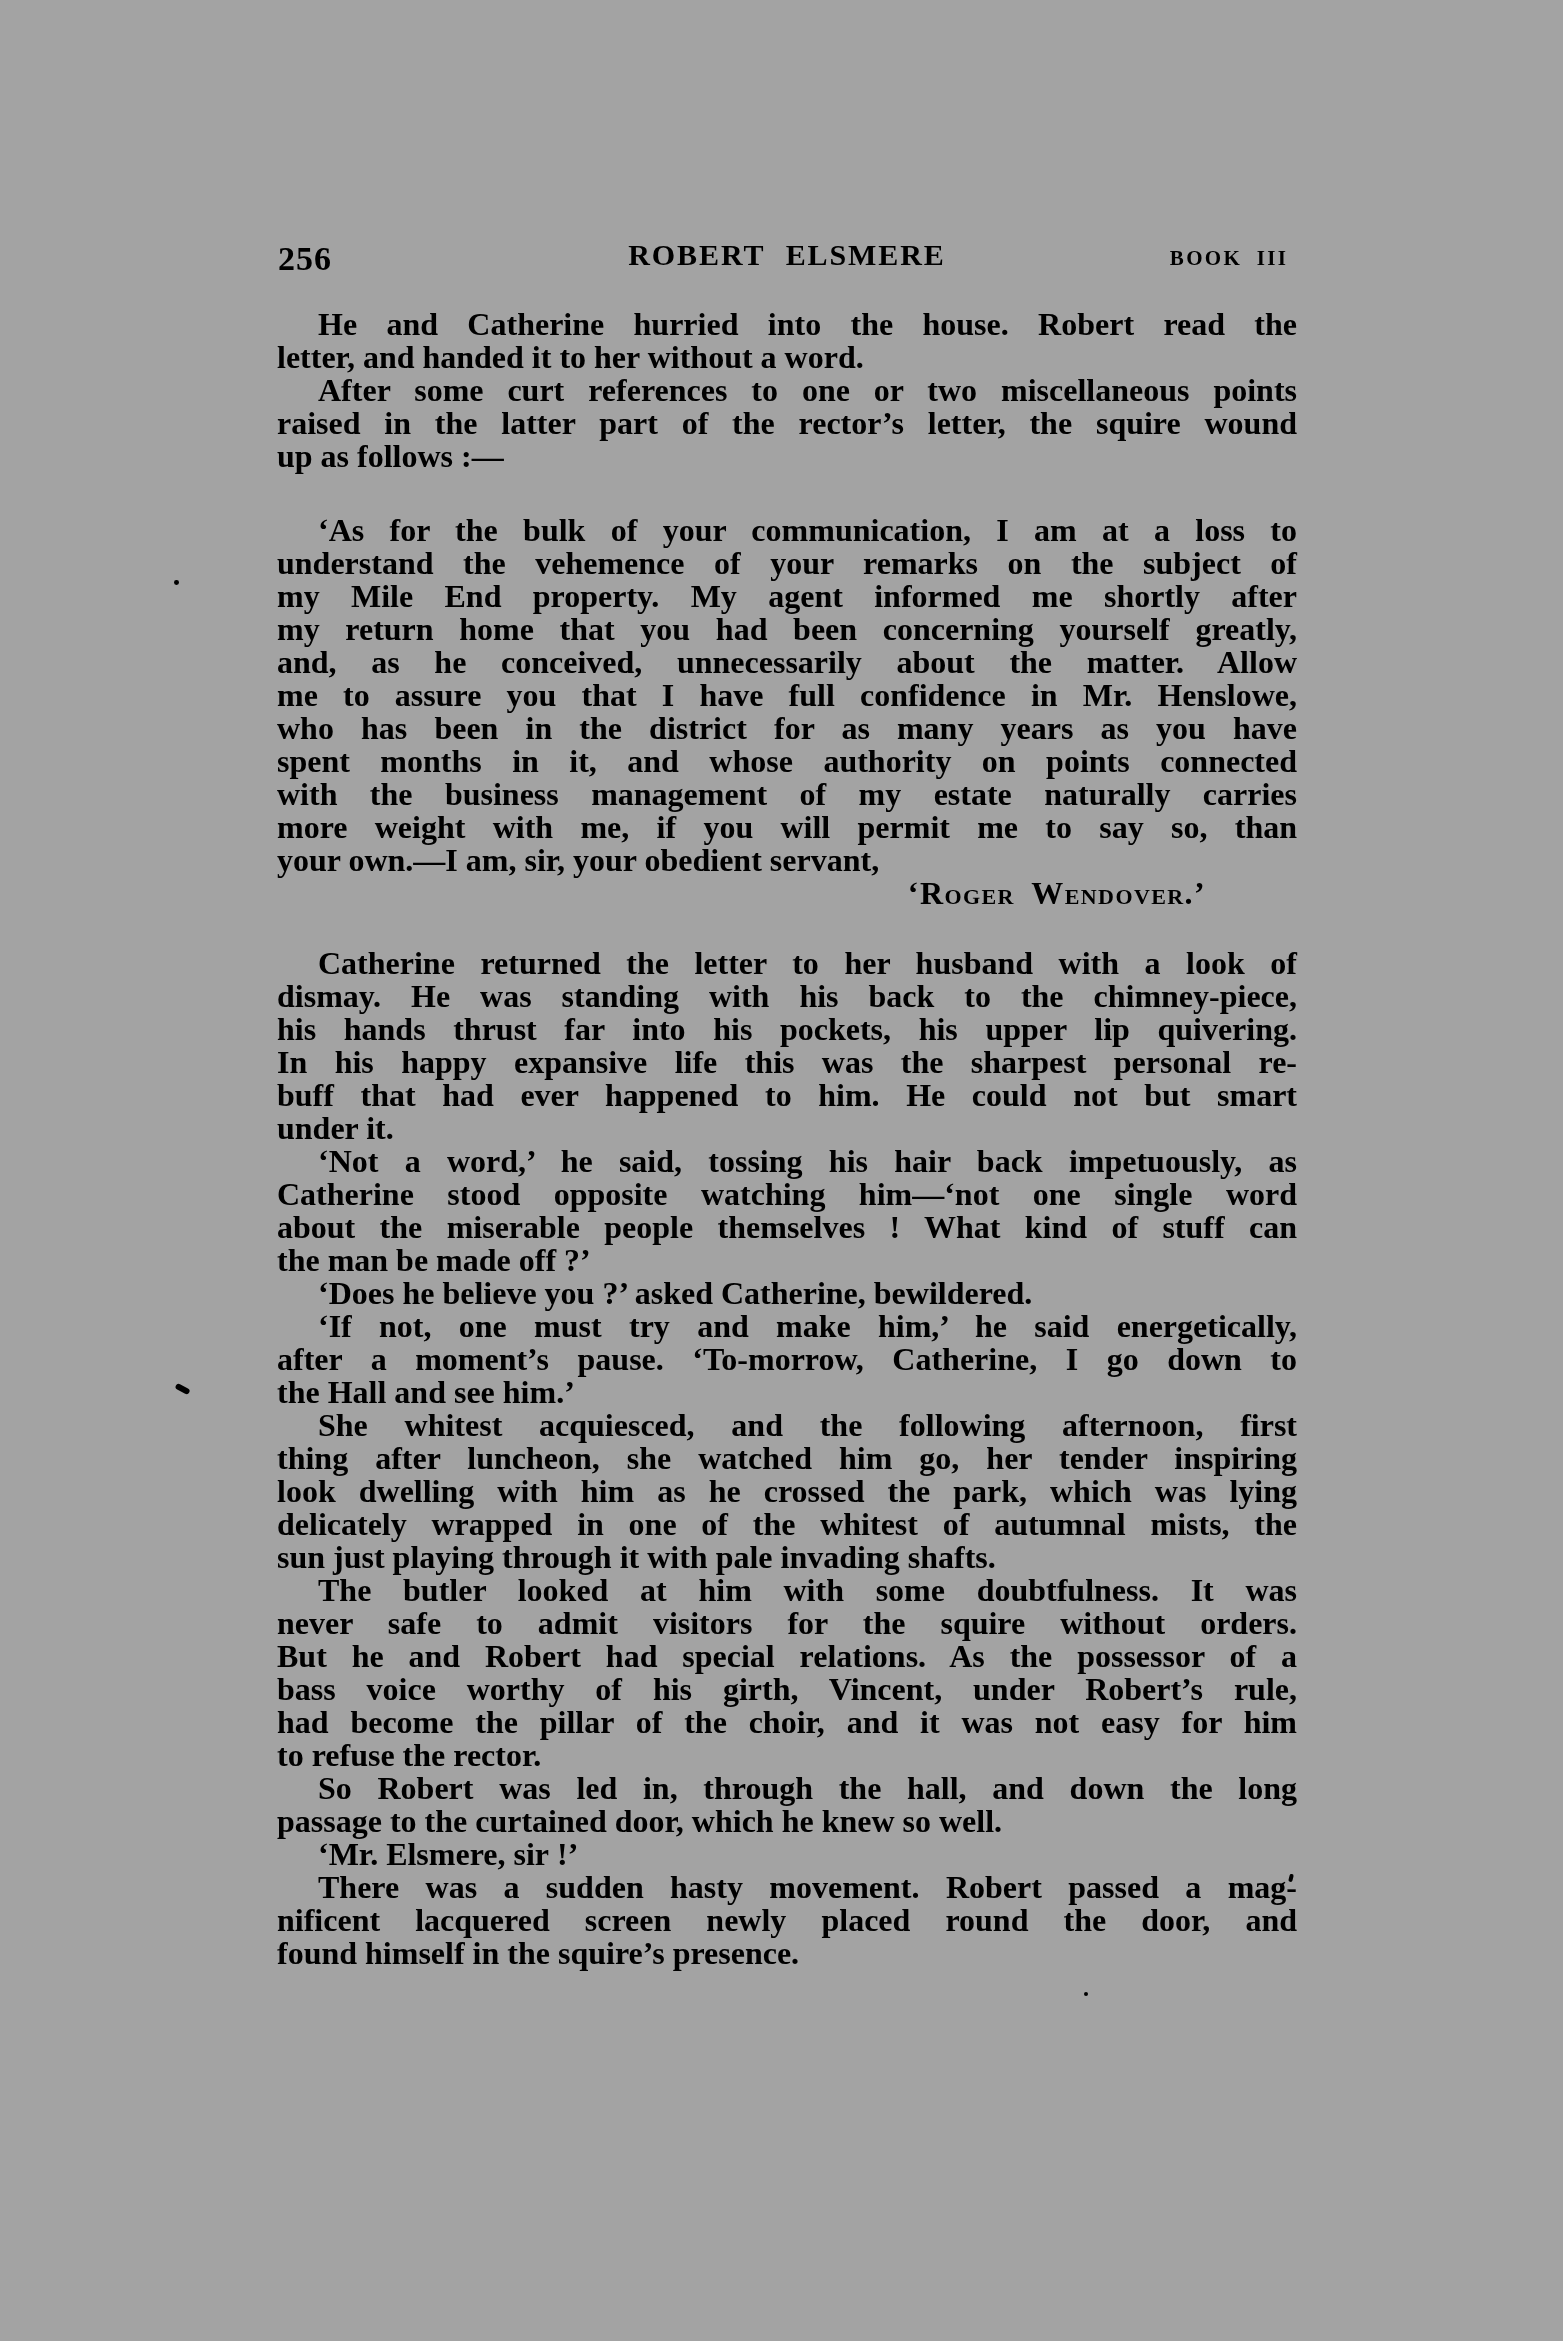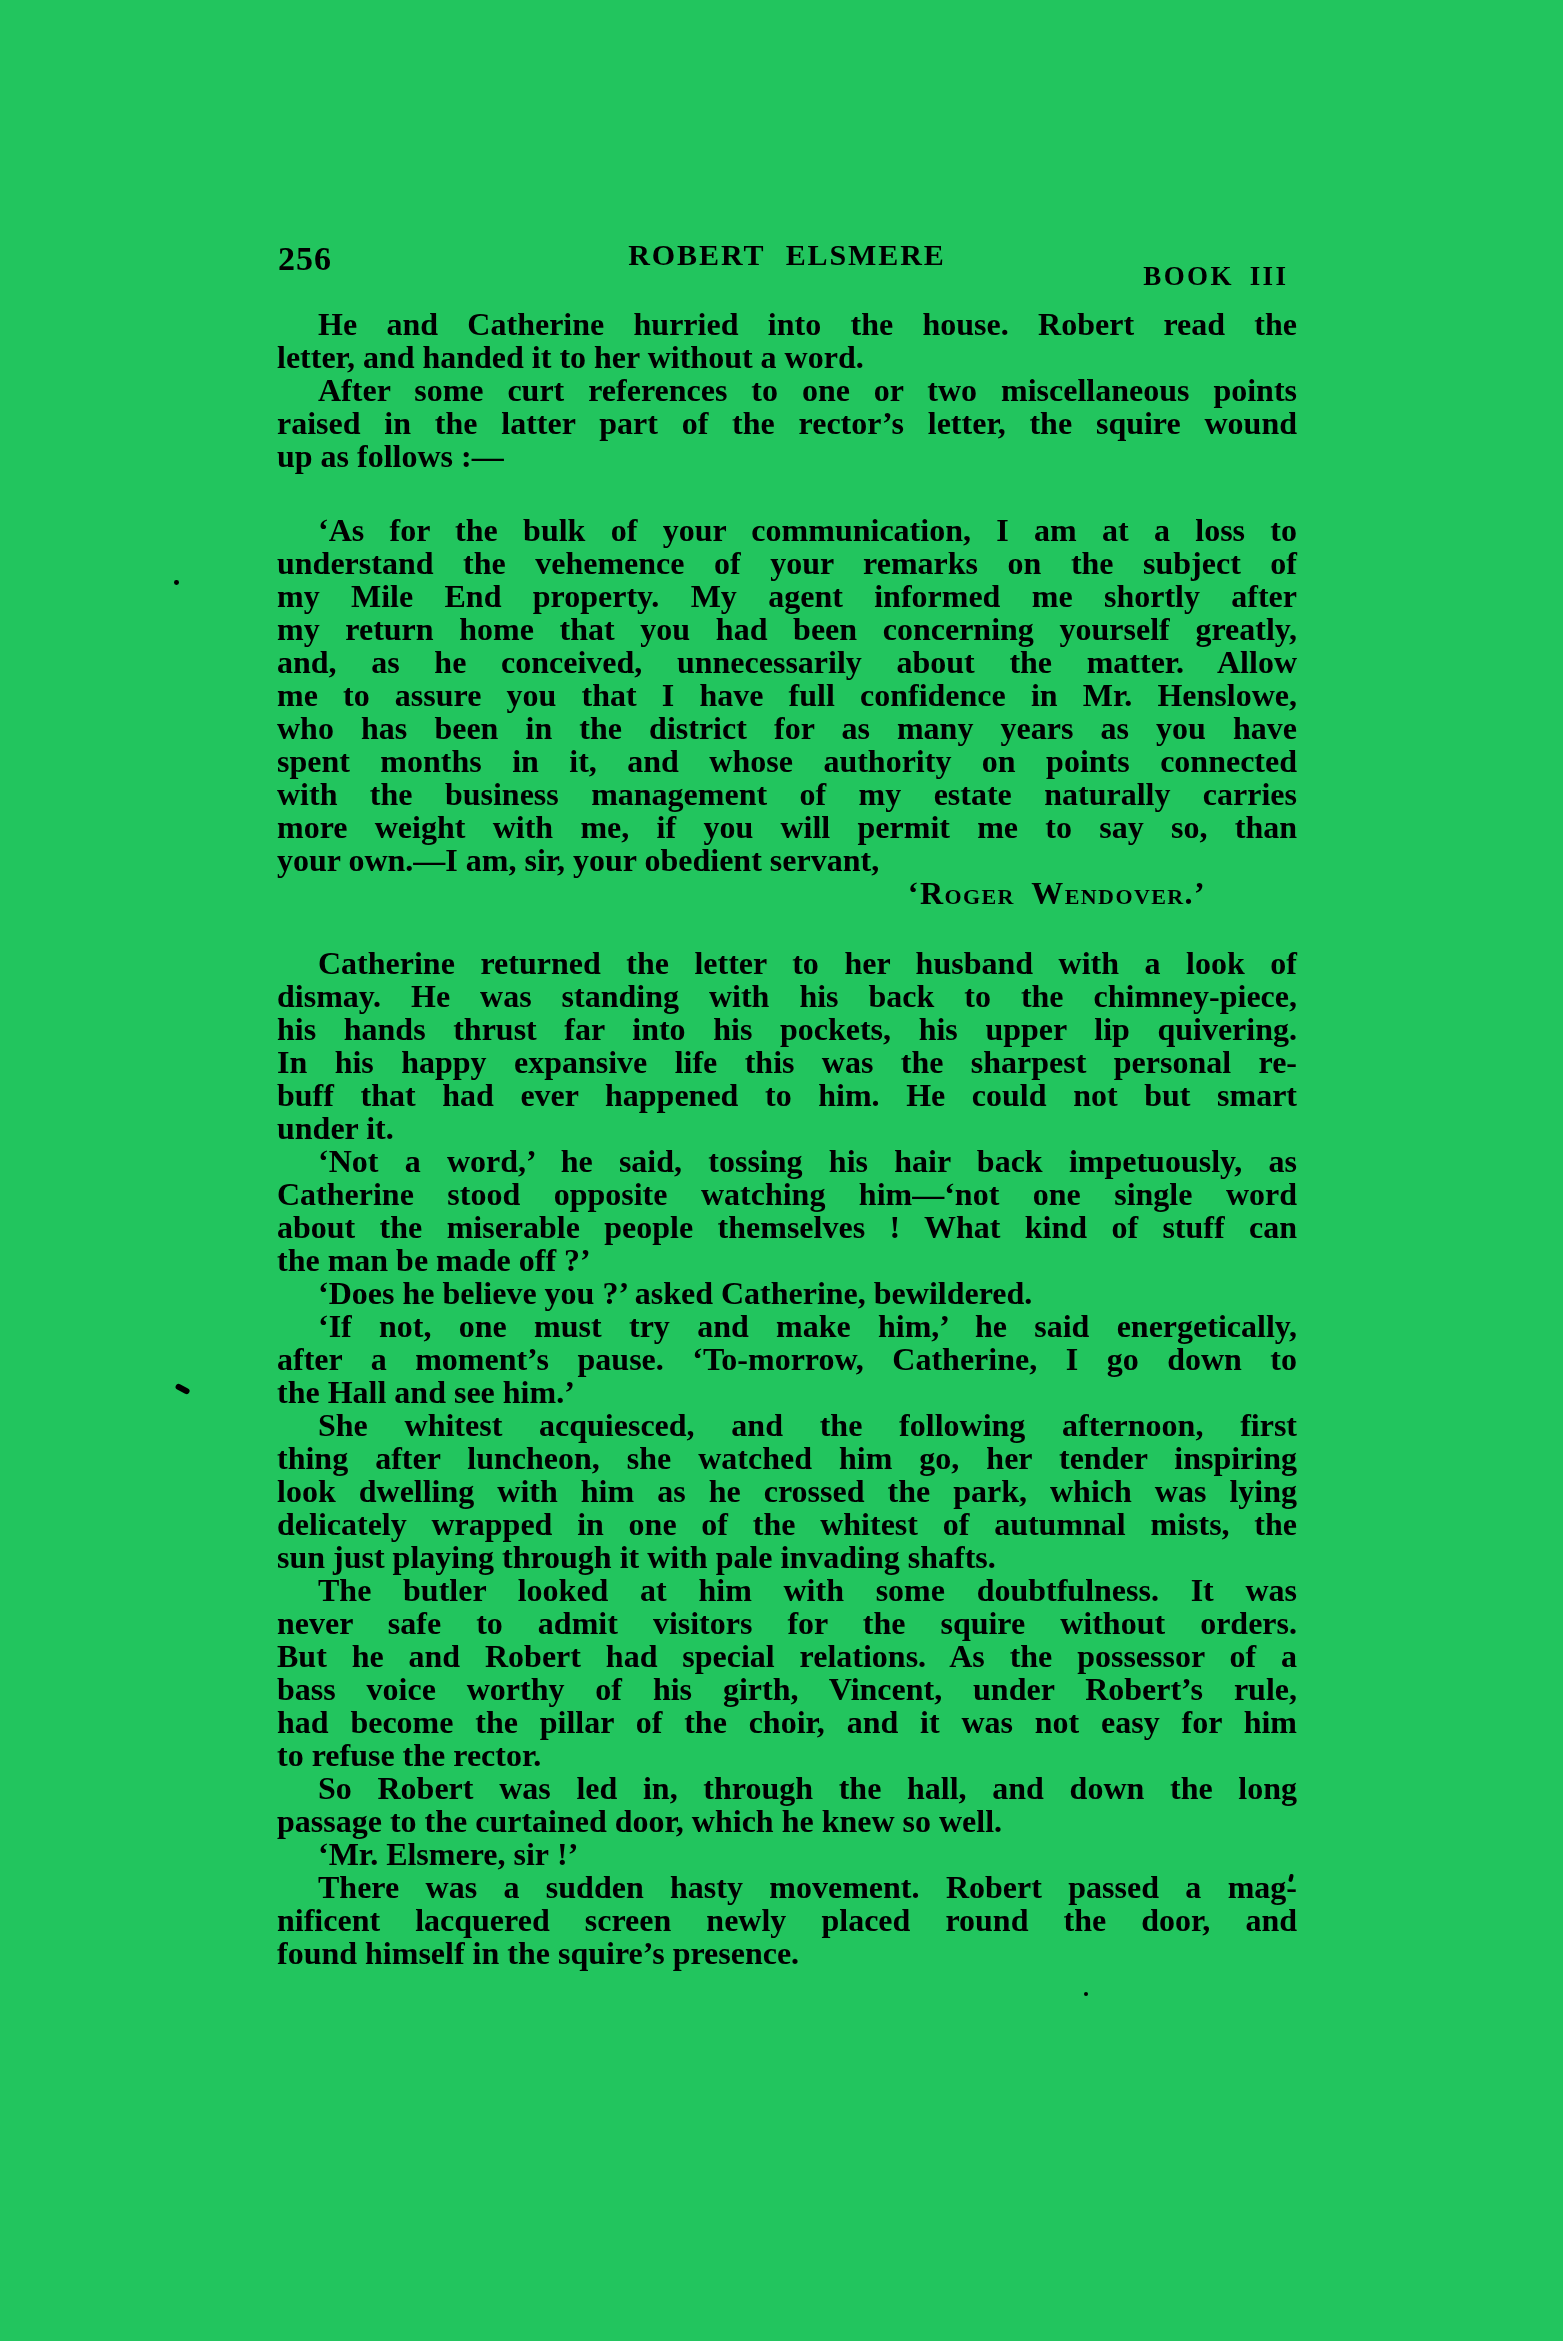--- a/index.html
+++ b/index.html
@@ -1,20 +1,20 @@
 <!DOCTYPE html>
 <html style="font-size:7.7px"><head>
 <meta charset="utf-8">
 <style>
   html, body { margin: 0; padding: 0; background: #e8e8e8; }
   .page {
     position: relative;
     width: 1563px;
     height: 2342px;
-    background: #22c55e;
+    background: #a3a3a3;
     color: #000000;
     font-family: "Liberation Serif", "DejaVu Serif", serif;
     font-weight: bold;
     overflow: hidden;
   }
 
   
   .running-header {
     position: absolute;
     left: 277px;
@@ -37,22 +37,22 @@
     top: 1px;
     text-align: center;
     font-size: 30px;
     line-height: 1;
     letter-spacing: 1.9px;
     word-spacing: 11.5px;
   }
   .book-label {
     position: absolute;
     right: 8.6px;
-    top: 24px;
-    font-size: 27px;
+    top: 9px;
+    font-size: 21px;
     line-height: 1;
     letter-spacing: 2.4px;
     word-spacing: 6.7px;
   }
 
   
   .text-block {
     position: absolute;
     left: 277px;
     top: 308px;

